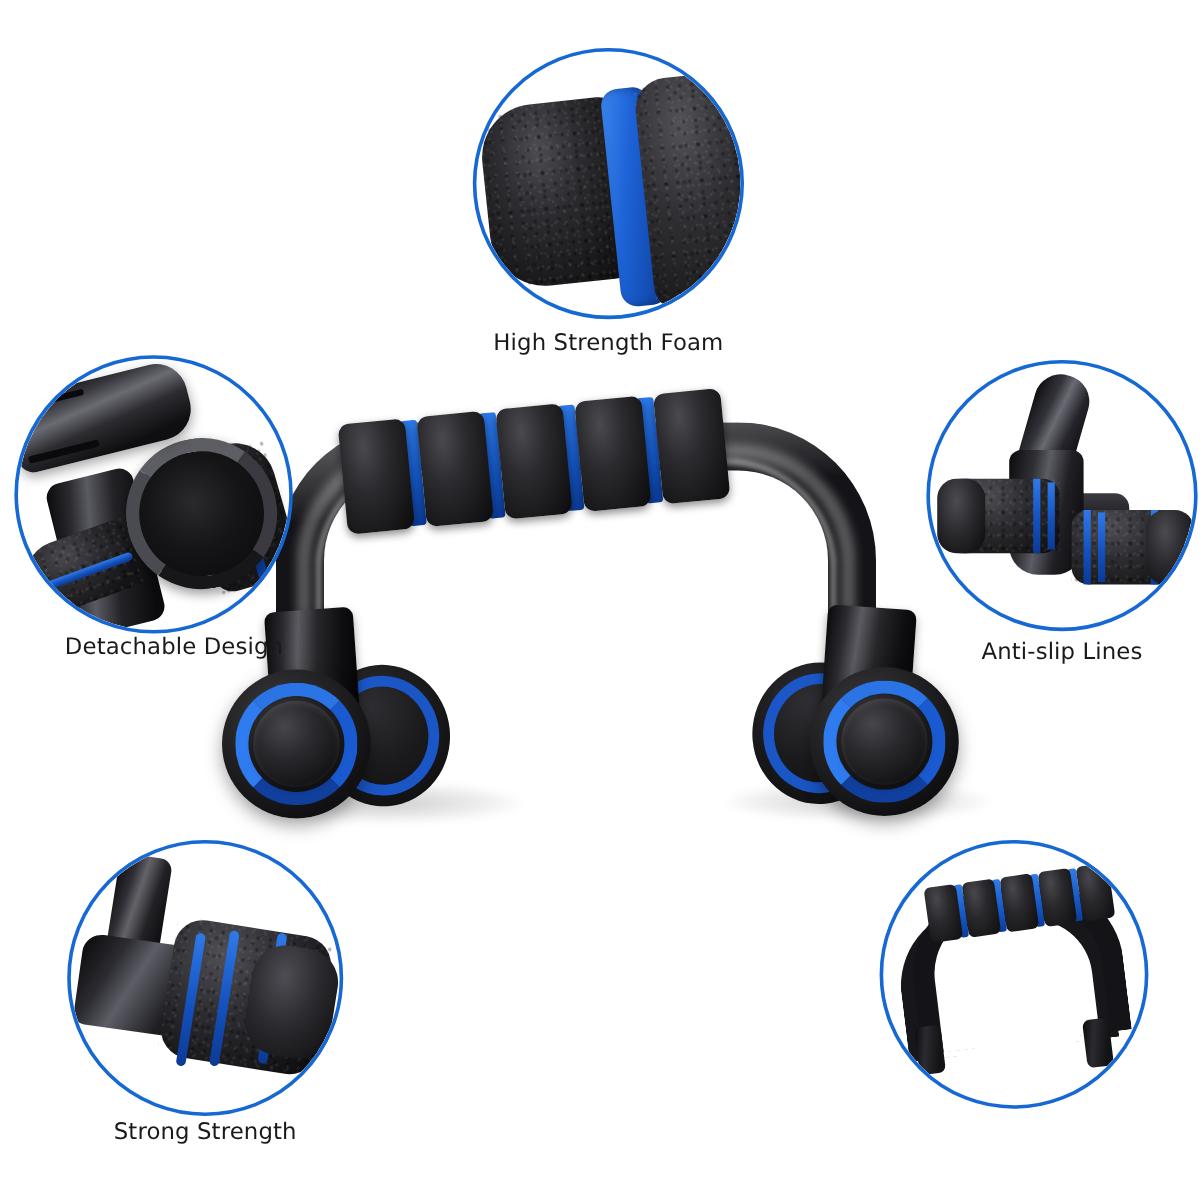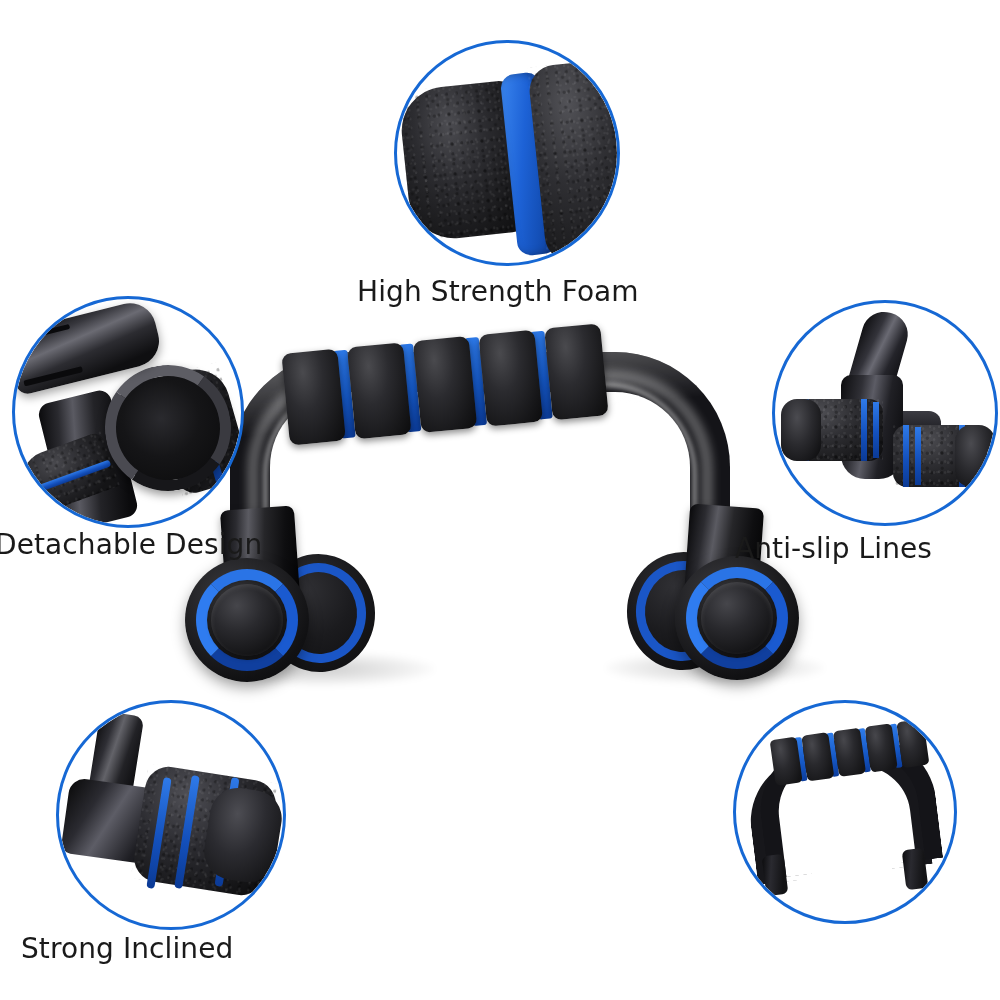--- a/index.html
+++ b/index.html
@@ -20,23 +20,23 @@
     border:3px solid #1668d4;
     box-sizing:border-box;
     overflow:hidden;
     background:#ffffff;
   }
   .clip{
     position:absolute;inset:0;border-radius:50%;overflow:hidden;
   }
   .cap-label{
     position:absolute;
-    text-align:left;
+    text-align:center;
     color:#1a1a1a;
-    font-size:28px;
+    font-size:19px;
     letter-spacing:.1px;
     white-space:nowrap;
     font-family:"DejaVu Sans","Liberation Sans",sans-serif;
   }
   .foam-tex{
     position:absolute;inset:0;
     background-image:
       radial-gradient(circle at 12% 18%, rgba(255,255,255,.09) 0 1px, transparent 1.6px),
       radial-gradient(circle at 42% 62%, rgba(255,255,255,.07) 0 1px, transparent 1.6px),
       radial-gradient(circle at 74% 32%, rgba(255,255,255,.08) 0 1px, transparent 1.6px),
@@ -394,21 +394,21 @@
         <div class="sp-roll">
           <div class="foam-tex"></div>
         </div>
         <div class="bluering" style="left:96px;top:74px;width:8px;height:112px;border-radius:4px;transform:rotate(9deg);"></div>
         <div class="bluering" style="left:124px;top:72px;width:8px;height:114px;border-radius:4px;transform:rotate(9deg);"></div>
         <div class="bluering" style="left:164px;top:74px;width:8px;height:110px;border-radius:4px;transform:rotate(9deg);"></div>
         <div class="sp-endcap"></div>
       </div>
     </div>
   </div>
-  <div class="cap-label" style="left:21px;top:932px;width:300px;">Strong Inclined</div>
+  <div class="cap-label" style="left:21px;top:932px;width:300px;">Strong Strength</div>
 
   <div class="callout" id="c-incl" style="left:733px;top:700px;width:224px;height:224px;">
     <div class="circle">
       <div class="clip">
         <div class="ih-arch2"></div>
         <div class="ih-arch"></div>
         <div class="ih-foot" style="left:28px;top:152px;transform:rotate(-7deg);"></div>
         <div class="ih-foot" style="left:168px;top:146px;transform:rotate(-7deg);"></div>
         <div class="ih-grip">
           <div class="gap" style="left:25px;"></div>

